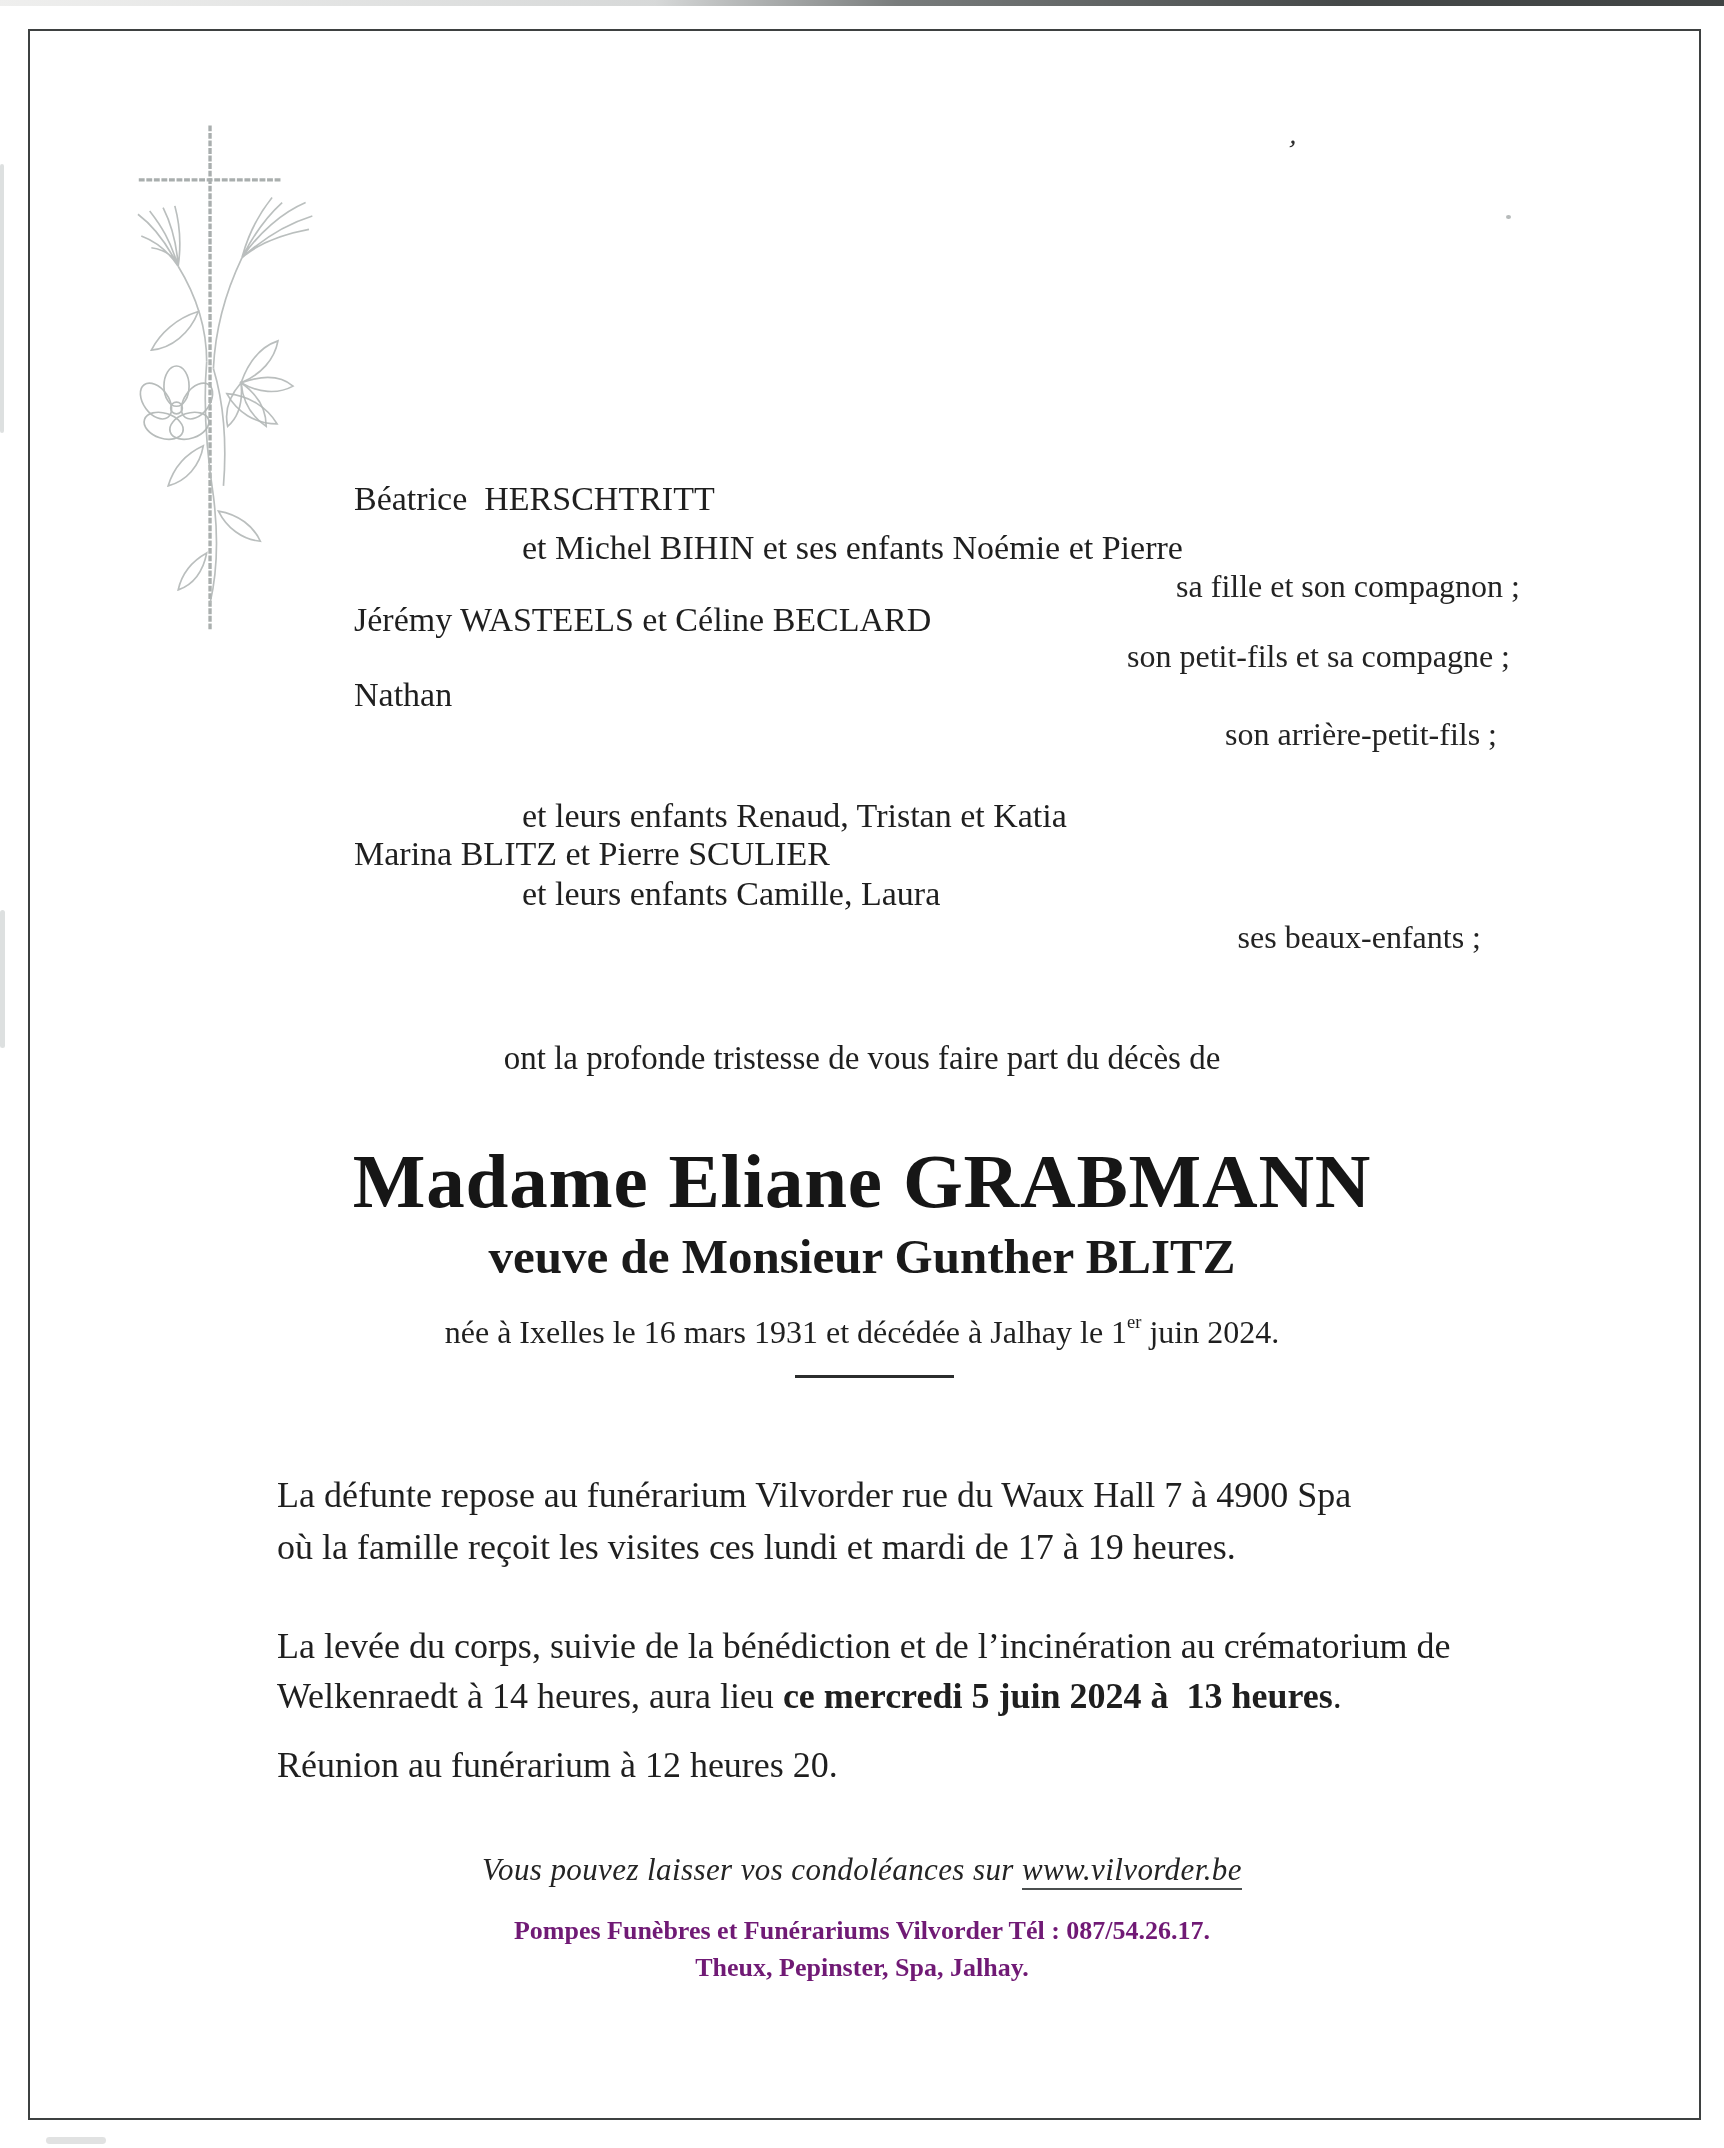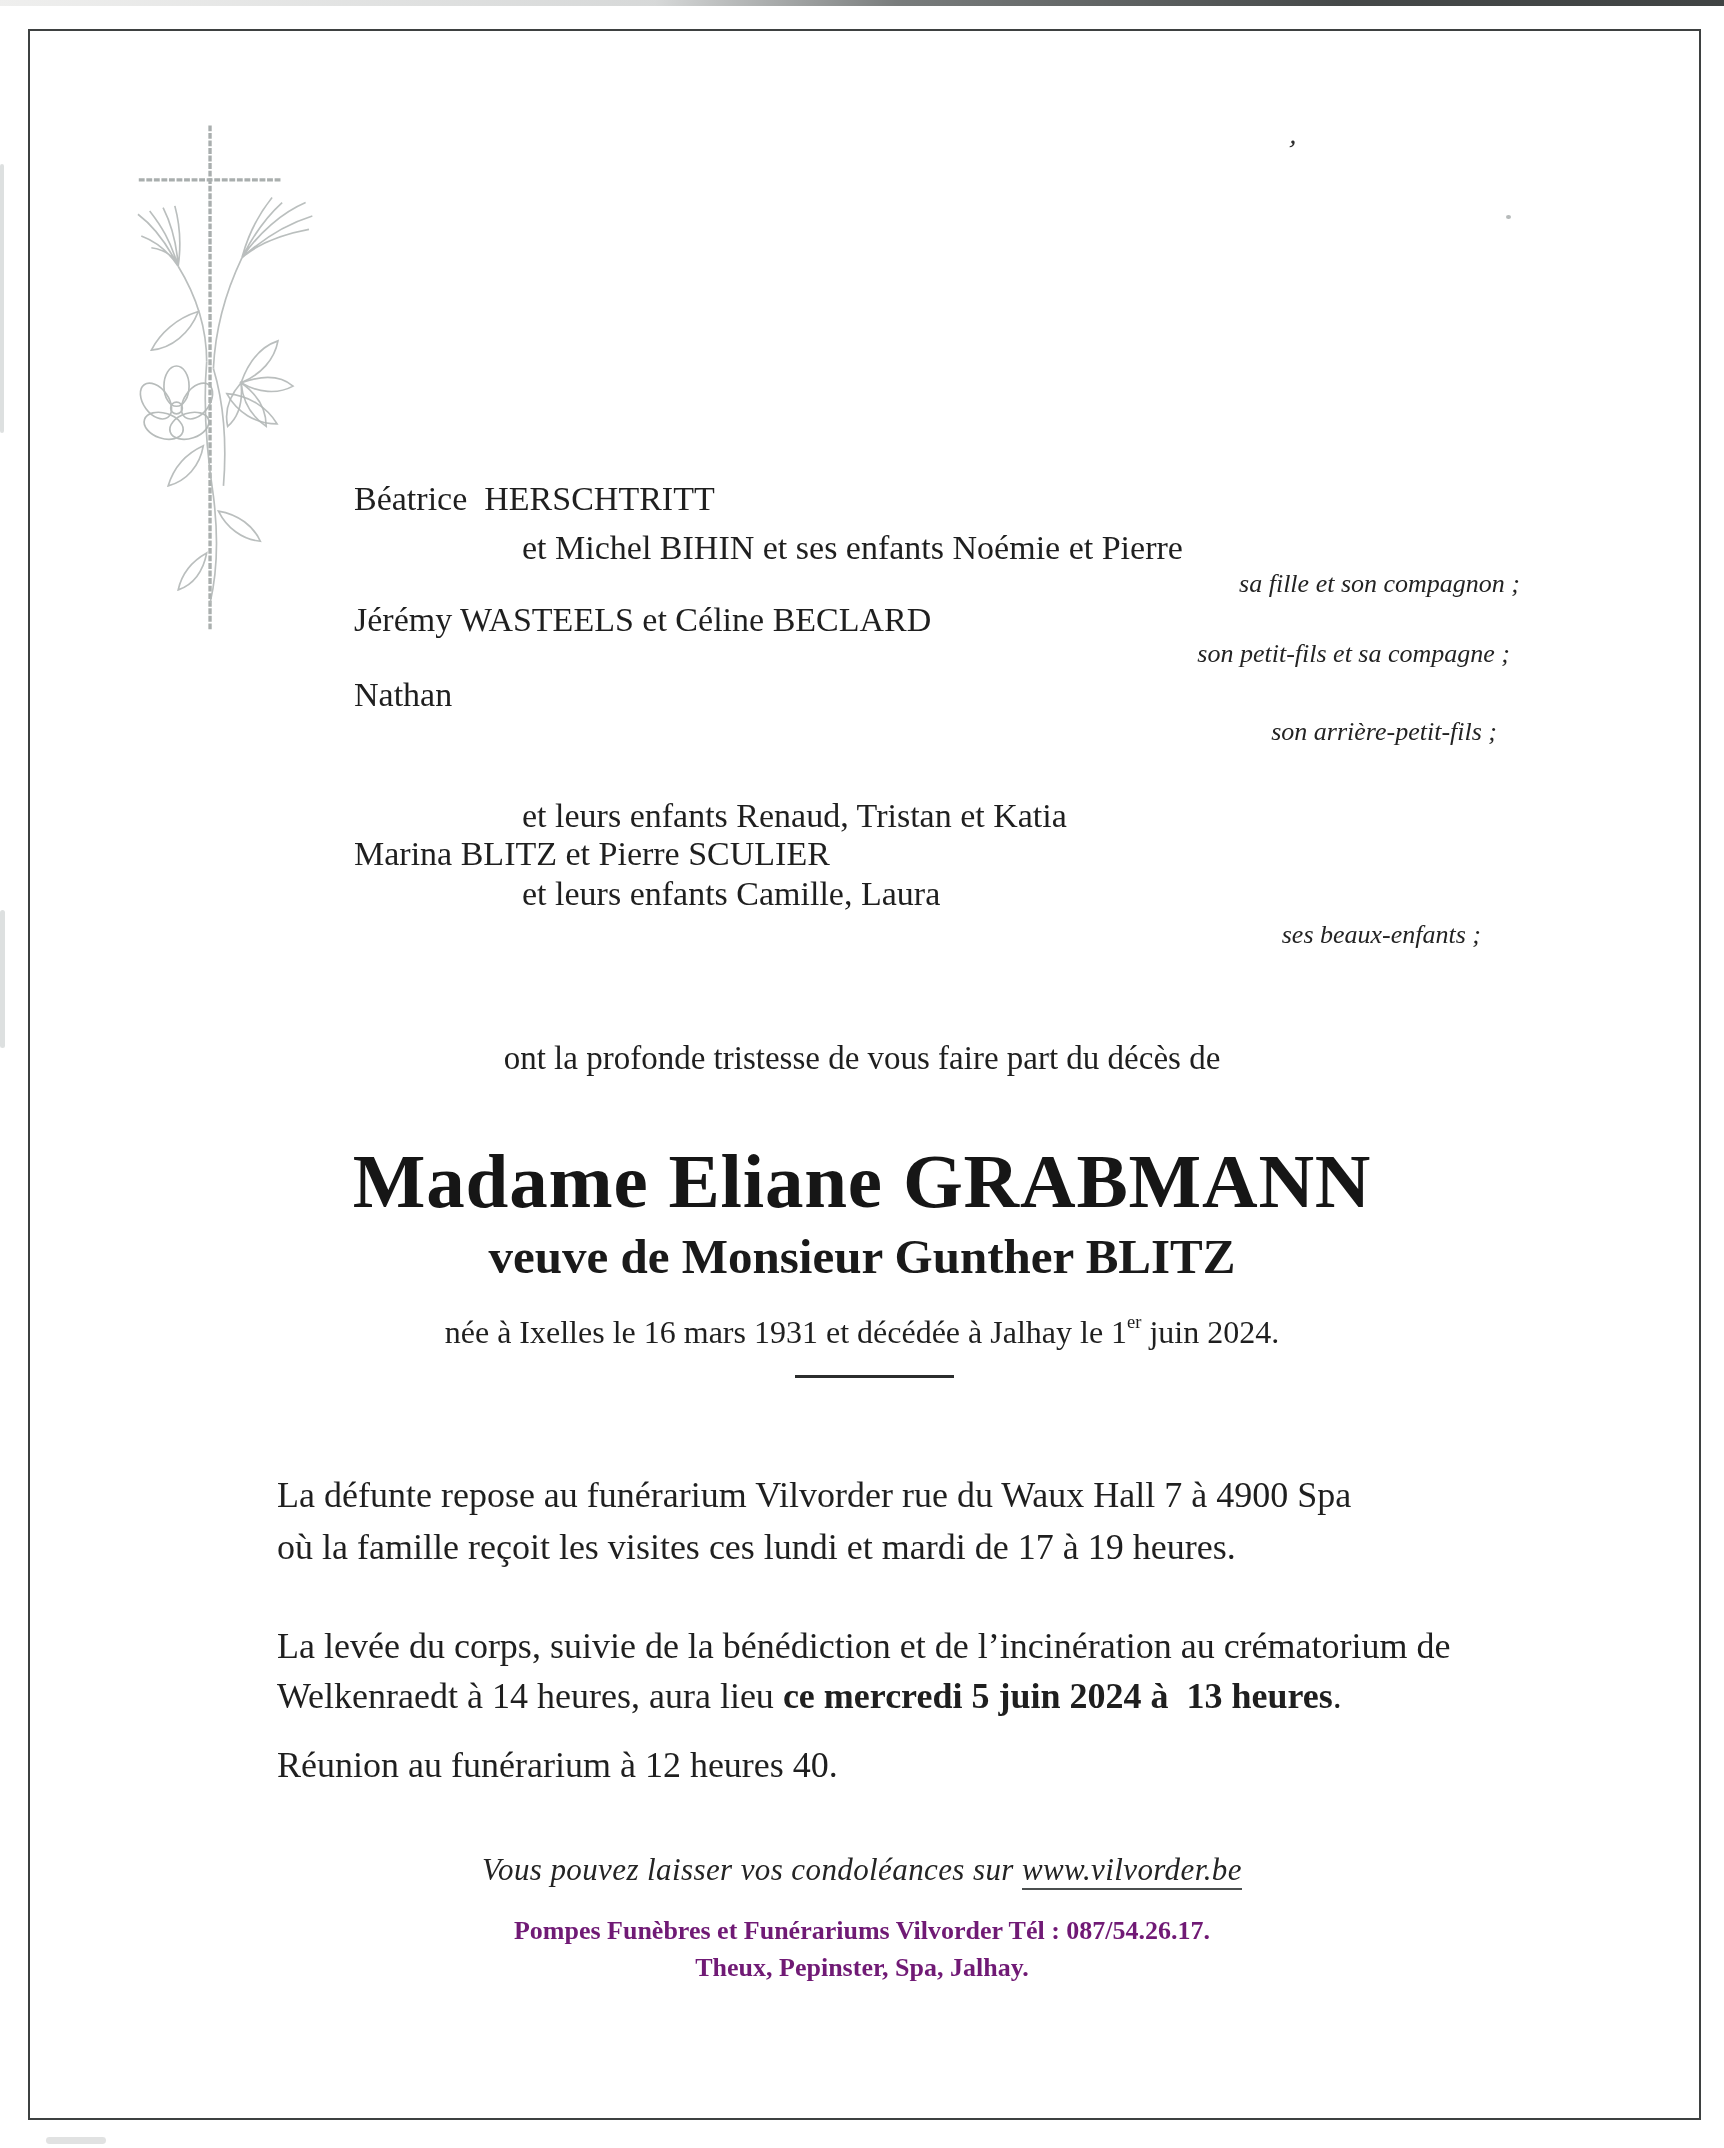--- a/index.html
+++ b/index.html
@@ -26,21 +26,21 @@
   .left-streak{position:absolute;background:#d2d6d6;opacity:.75;border-radius:2.5px;}
   .smudge{position:absolute;background:#d9dbdb;opacity:.8;border-radius:3.4px;}
   .speck{position:absolute;background:#8f9595;border-radius:50%;opacity:.65;}
   .comma-artifact{
     position:absolute;left:1285px;top:134px;
     font-size:28.5px;color:#2e2e2e;font-style:italic;transform:rotate(8deg);
   }
   .line{position:absolute;line-height:1.12;white-space:pre;}
   .fam-name{left:354px;font-size:34px;}
   .fam-indent{left:522px;font-size:34px;}
-  .fam-rel{font-style:italic;font-size:26px;color:#232323;}
+  .fam-rel{font-size:32px;color:#232323;}
   .center{left:0;width:100%;text-align:center;white-space:pre-wrap;}
   .intro{font-size:33px;font-family:Liberation Serif, serif;}
   .deceased{font-size:77px;font-weight:bold;color:#161616;letter-spacing:0.8px;}
   .subtitle{font-size:49px;font-weight:bold;color:#1a1a1a;}
   .dates{font-size:32px;}
   .dates sup{font-size:18.5px;vertical-align:15px;}
   .divider{position:absolute;left:795px;top:1375px;width:159px;height:3.4px;background:#2b2d2d;}
   .body-line{left:277px;font-size:36px;white-space:pre-wrap;}
   .bold{font-weight:bold;}
   .script-line{font-size:31px;font-style:italic;letter-spacing:0.4px;color:#242424;}
@@ -119,21 +119,21 @@
   <div class="line center dates" style="top:1312px;"><span>née à Ixelles le 16 mars 1931 et décédée à Jalhay le 1</span><sup>er</sup><span> juin 2024.</span></div>
 
   <div class="divider"></div>
 
   <div class="line body-line" style="top:1475px;">La défunte repose au funérarium Vilvorder rue du Waux Hall 7 à 4900 Spa</div>
   <div class="line body-line" style="top:1527px;">où la famille reçoit les visites ces lundi et mardi de 17 à 19 heures.</div>
 
   <div class="line body-line" style="top:1626px;">La levée du corps, suivie de la bénédiction et de l’incinération au crématorium de</div>
   <div class="line body-line" style="top:1676px;"><span>Welkenraedt à 14 heures, aura lieu </span><span class="bold">ce mercredi 5 juin 2024 à  13 heures</span><span>.</span></div>
 
-  <div class="line body-line" style="top:1745px;">Réunion au funérarium à 12 heures 40.</div>
+  <div class="line body-line" style="top:1745px;">Réunion au funérarium à 12 heures 20.</div>
 
   <div class="line center script-line" style="top:1853px;"><span>Vous pouvez laisser vos condoléances sur </span><span class="url">www.vilvorder.be</span></div>
 
   <div class="line center footer-line" style="top:1916px;">Pompes Funèbres et Funérariums Vilvorder Tél : 087/54.26.17.</div>
   <div class="line center footer-line" style="top:1953px;">Theux, Pepinster, Spa, Jalhay.</div>
 
 </div>
 
 
 </body></html>

